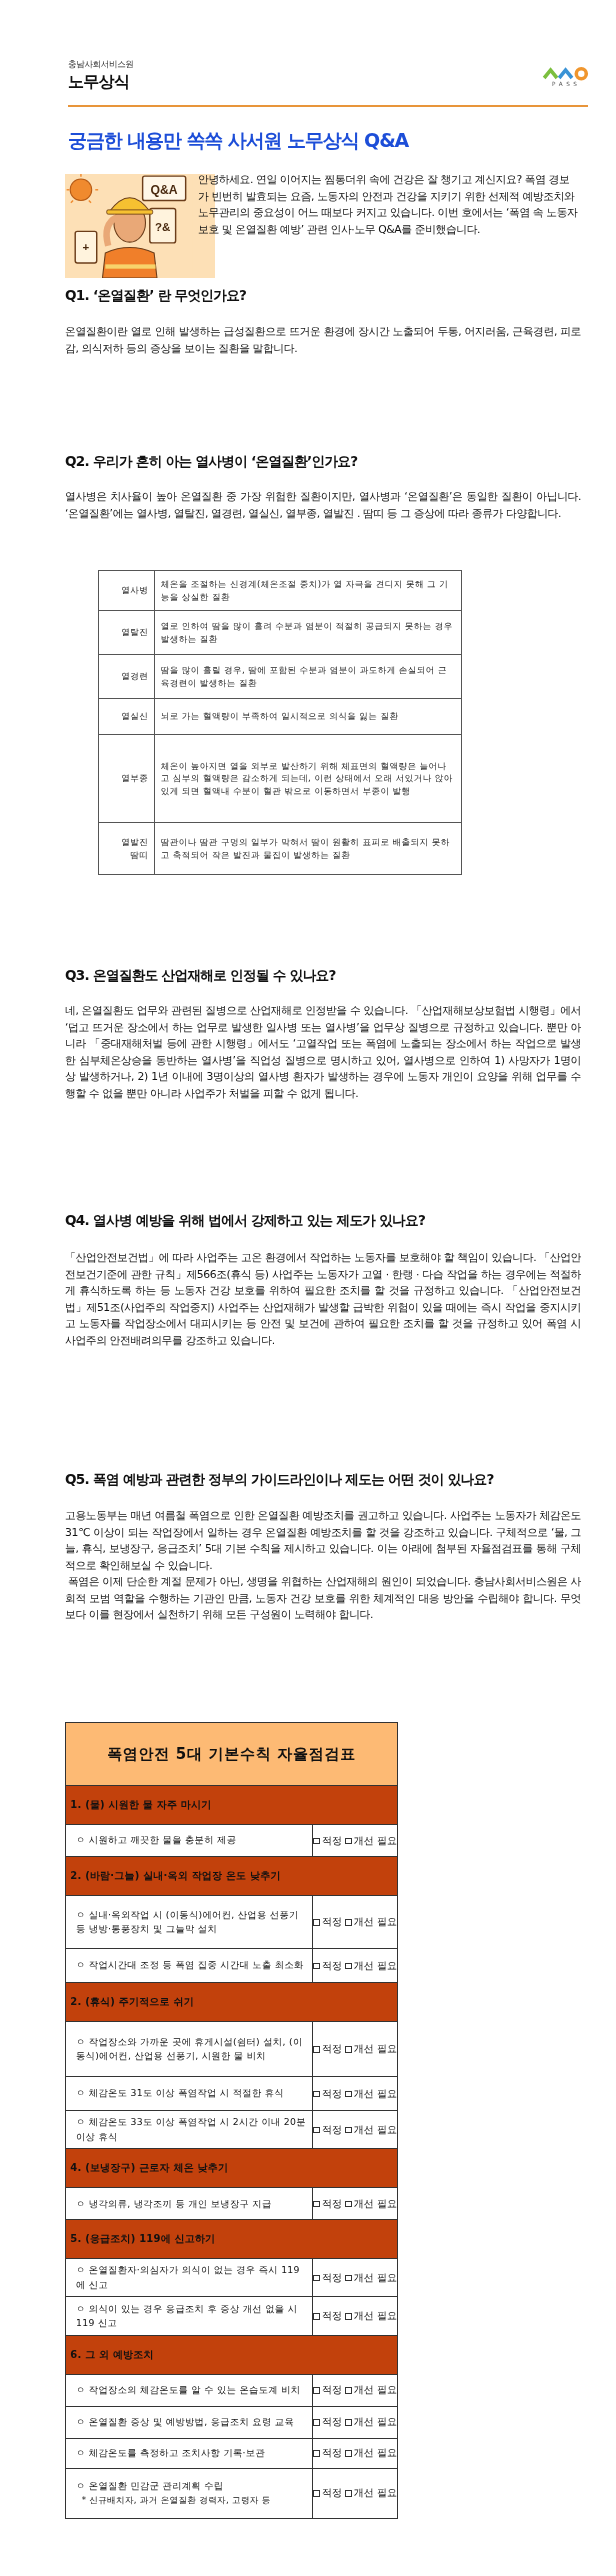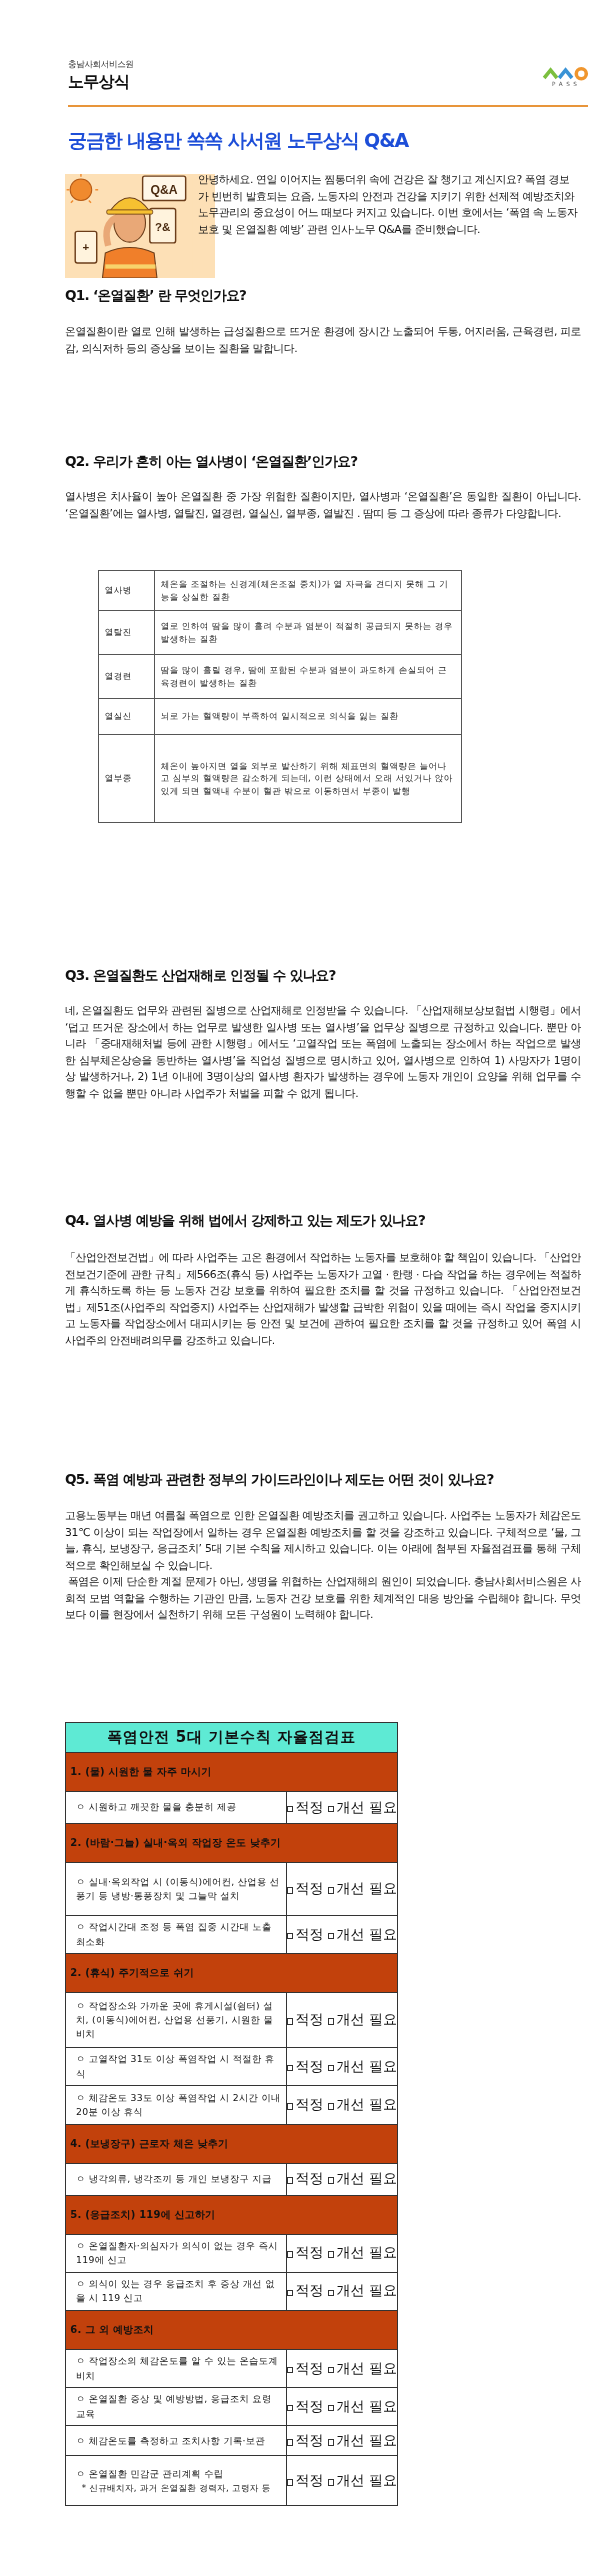--- a/index.html
+++ b/index.html
@@ -25,29 +25,29 @@
   
   .hero { position: absolute; left: 49px; top: 174px; width: 150px; height: 104px; background: #fde0b6; overflow: hidden; }
   .intro { position: absolute; left: 182px; top: 172px; width: 380px; font-size: 10.8px; line-height: 16.5px; letter-spacing: -0.4px; color: #111; }
 
   .q { position: absolute; left: 49px; font-size: 13.6px; font-weight: bold; letter-spacing: -0.7px; color: #111; }
   .a { position: absolute; left: 49px; width: 516px; font-size: 10.8px; line-height: 16.5px; letter-spacing: -0.4px; color: #111; text-align: justify; }
 
   
   .ht { position: absolute; left: 82px; top: 570px; width: 364px; border-collapse: collapse; font-size: 8.6px; color: #222; }
   .ht td { border: 0.7px solid #555; padding: 2.9px 5.7px; vertical-align: middle; letter-spacing: 0.4px; line-height: 12.2px; }
-  .ht td.name { width: 56px; text-align: left; }
+  .ht td.name { width: 56px; text-align: right; }
 
   
   .ck { position: absolute; left: 49px; top: 1722px; width: 333px; border-collapse: collapse; color: #111; }
   .ck td { border: 1.1px solid #333; }
-  .ck .title-row td { background: #5eead4; height: 30px; text-align: center; font-size: 15px; font-weight: bold; letter-spacing: 0.7px; }
+  .ck .title-row td { background: #fdba74; height: 63px; text-align: center; font-size: 15px; font-weight: bold; letter-spacing: 0.7px; }
   .ck .sec td { background: #c2410c; height: 39px; font-size: 10px; font-weight: bold; padding-left: 4.3px; letter-spacing: 0.2px; }
   .ck .item td.text { font-size: 9.3px; padding: 4.3px 4.3px 4.3px 10px; line-height: 14.3px; letter-spacing: 0.3px; }
-  .ck .item td.check { width: 74px; font-size: 14px; text-align: center; white-space: nowrap; }
+  .ck .item td.check { width: 74px; font-size: 10px; text-align: center; white-space: nowrap; }
   .ck .note { display: block; font-size: 8.6px; padding-left: 5.7px; }
   .box { display: inline-block; width: 6.5px; height: 6.5px; border: 0.7px solid #333; margin-right: 2.2px; vertical-align: -0.7px; }
 </style>
 </head>
 <body>
 
 <div class="page">
 
   <div class="org">충남사회서비스원</div>
   <div class="series">노무상식</div>
@@ -110,20 +110,25 @@
       <td>땀을 많이 흘릴 경우, 땀에 포함된 수분과 염분이 과도하게 손실되어 근육경련이 발생하는 질환</td>
     </tr>
     <tr style="height:36px;">
       <td class="name">열실신</td>
       <td>뇌로 가는 혈액량이 부족하여 일시적으로 의식을 잃는 질환</td>
     </tr>
     <tr style="height:88px;">
       <td class="name">열부종</td>
       <td>체온이 높아지면 열을 외부로 발산하기 위해 체표면의 혈액량은 늘어나고 심부의 혈액량은 감소하게 되는데, 이런 상태에서 오래 서있거나 앉아 있게 되면 혈액내 수분이 혈관 밖으로 이동하면서 부종이 발행</td>
     </tr>
+    <tr style="height:52px;">
+      <td class="name" style="white-space:pre-line;">열발진
+땀띠</td>
+      <td>땀관이나 땀관 구멍의 일부가 막혀서 땀이 원활히 표피로 배출되지 못하고 축적되어 작은 발진과 물집이 발생하는 질환</td>
+    </tr>
   </tbody>
     </table>
 
   <div class="q" style="top:967px;">Q3. 온열질환도 산업재해로 인정될 수 있나요?</div>
   <div class="a" style="top:1003px;">네, 온열질환도 업무와 관련된 질병으로 산업재해로 인정받을 수 있습니다. 「산업재해보상보험법 시행령」에서 ‘덥고 뜨거운 장소에서 하는 업무로 발생한 일사병 또는 열사병’을 업무상 질병으로 규정하고 있습니다. 뿐만 아니라 「중대재해처벌 등에 관한 시행령」에서도 ‘고열작업 또는 폭염에 노출되는 장소에서 하는 작업으로 발생한 심부체온상승을 동반하는 열사병’을 직업성 질병으로 명시하고 있어, 열사병으로 인하여 1) 사망자가 1명이상 발생하거나, 2) 1년 이내에 3명이상의 열사병 환자가 발생하는 경우에 노동자 개인이 요양을 위해 업무를 수행할 수 없을 뿐만 아니라 사업주가 처벌을 피할 수 없게 됩니다.</div>
 
   <div class="q" style="top:1212px;">Q4. 열사병 예방을 위해 법에서 강제하고 있는 제도가 있나요?</div>
   <div class="a" style="top:1250px;">「산업안전보건법」에 따라 사업주는 고온 환경에서 작업하는 노동자를 보호해야 할 책임이 있습니다. 「산업안전보건기준에 관한 규칙」제566조(휴식 등) 사업주는 노동자가 고열 · 한랭 · 다습 작업을 하는 경우에는 적절하게 휴식하도록 하는 등 노동자 건강 보호를 위하여 필요한 조치를 할 것을 규정하고 있습니다. 「산업안전보건법」제51조(사업주의 작업중지) 사업주는 산업재해가 발생할 급박한 위험이 있을 때에는 즉시 작업을 중지시키고 노동자를 작업장소에서 대피시키는 등 안전 및 보건에 관하여 필요한 조치를 할 것을 규정하고 있어 폭염 시 사업주의 안전배려의무를 강조하고 있습니다.</div>
 
   <div class="q" style="top:1471px;">Q5. 폭염 예방과 관련한 정부의 가이드라인이나 제도는 어떤 것이 있나요?</div>
@@ -169,21 +174,21 @@
       <td colspan="2">2. (휴식) 주기적으로 쉬기</td>
     </tr>
     <tr class="item" style="height:55px;">
       <td class="text">ㅇ 작업장소와 가까운 곳에 휴게시설(쉼터) 설치, (이동식)에어컨, 산업용 선풍기, 시원한 물 비치</td>
       <td class="check">
         <span class="box"></span><span>적정</span>
         <span class="box"></span><span>개선 필요</span>
       </td>
     </tr>
     <tr class="item" style="height:34px;">
-      <td class="text">ㅇ 고열작업 31도 이상 폭염작업 시 적절한 휴식</td>
+      <td class="text">ㅇ 체감온도 31도 이상 폭염작업 시 적절한 휴식</td>
       <td class="check">
         <span class="box"></span><span>적정</span>
         <span class="box"></span><span>개선 필요</span>
       </td>
     </tr>
     <tr class="item" style="height:34px;">
       <td class="text">ㅇ 체감온도 33도 이상 폭염작업 시 2시간 이내 20분 이상 휴식</td>
       <td class="check">
         <span class="box"></span><span>적정</span>
         <span class="box"></span><span>개선 필요</span>

